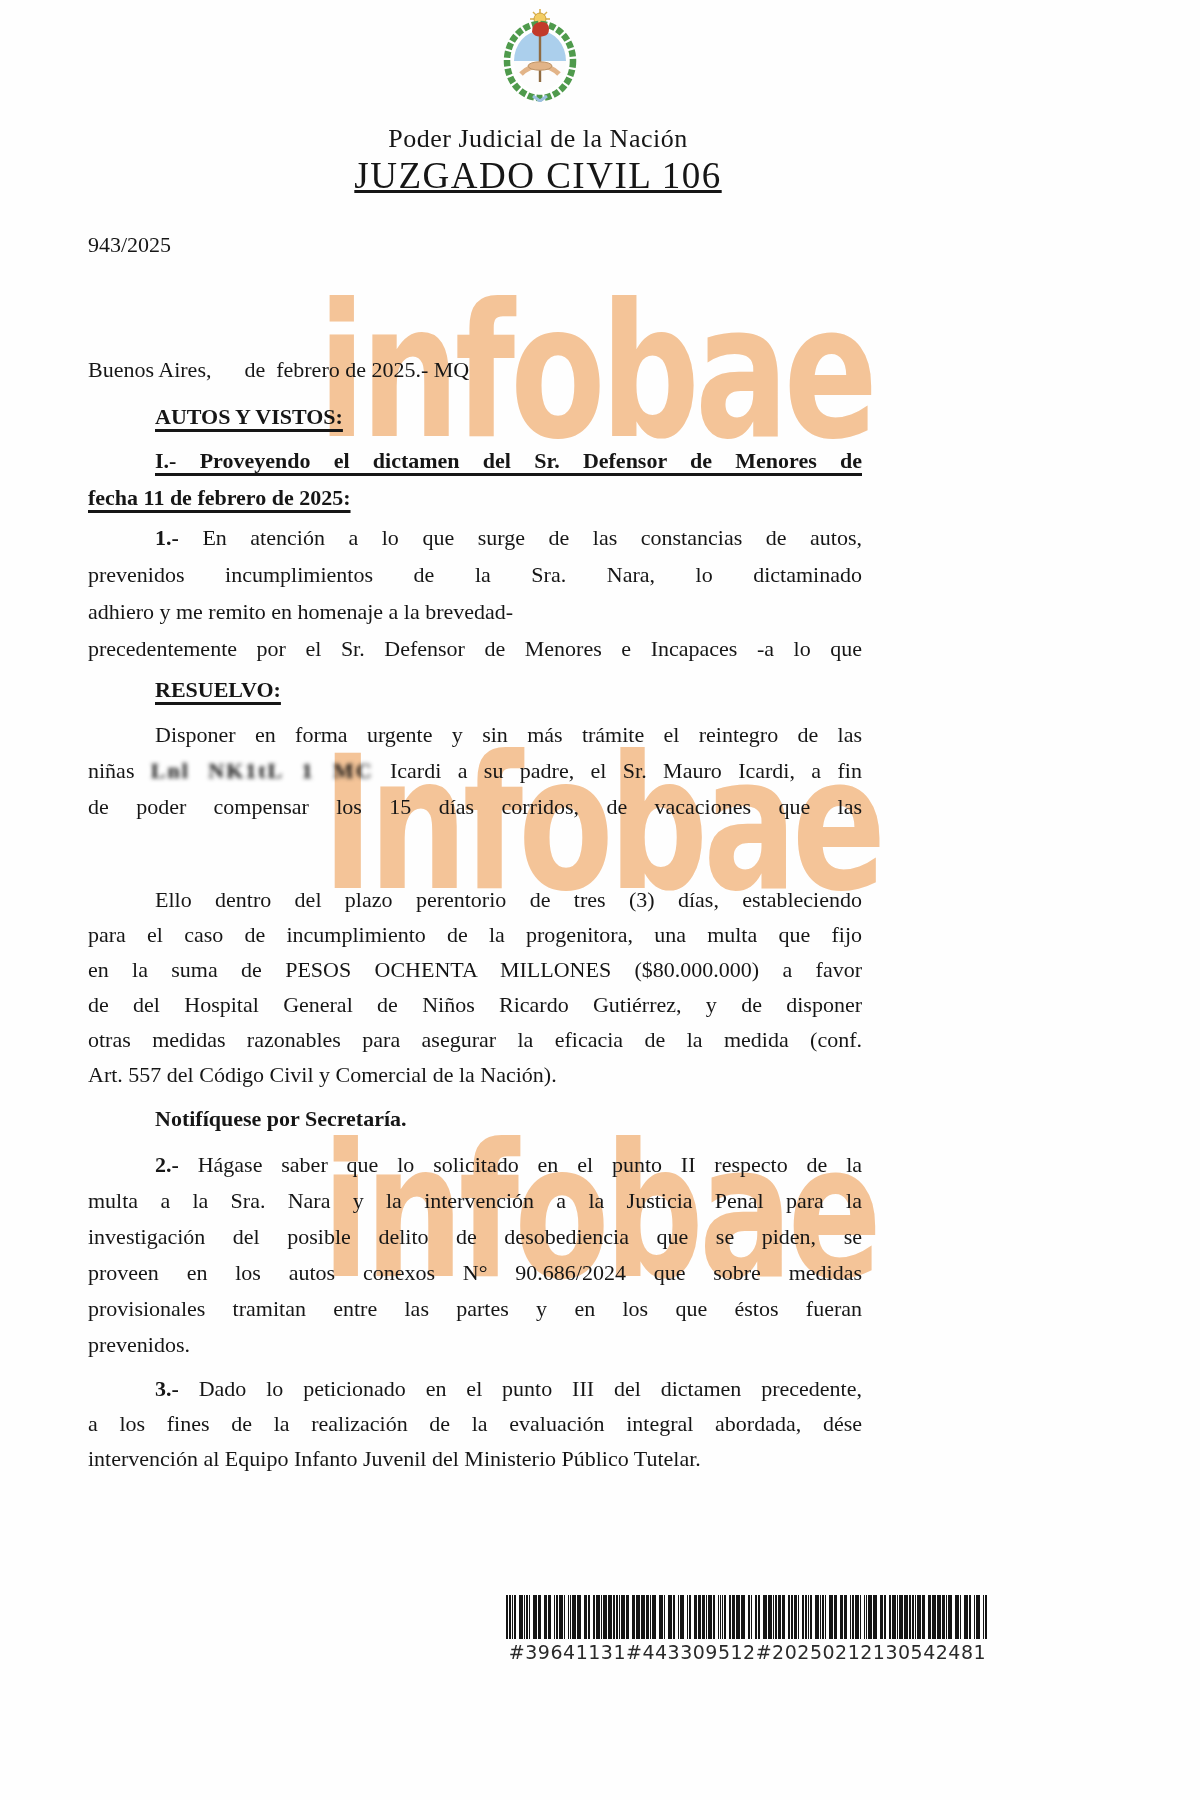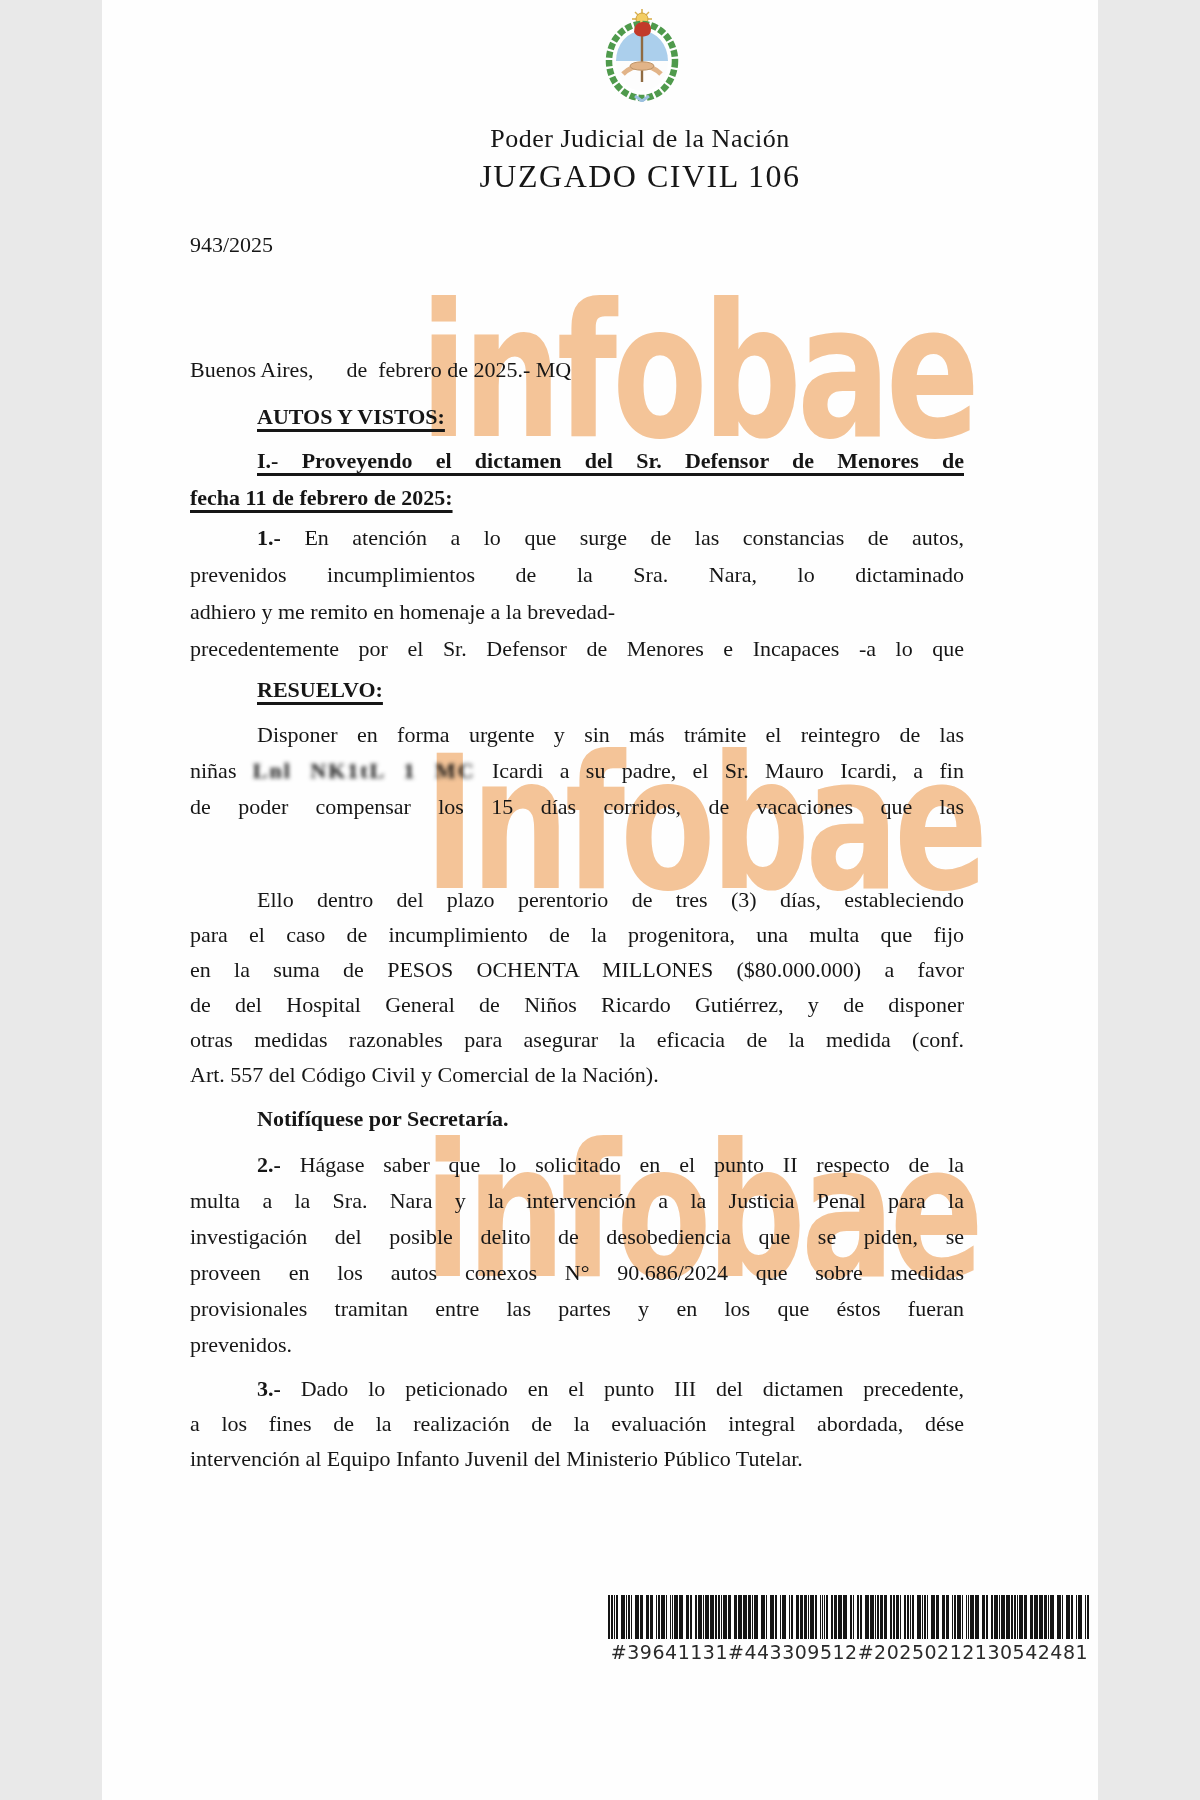--- a/index.html
+++ b/index.html
@@ -1,26 +1,26 @@
 <!DOCTYPE html>
 <html><head>
 <meta charset="utf-8">
 <style>
   html,body { margin:0; padding:0; background:#e9e9e9; }
   .page {
-    position:relative; width:996px; height:1800px; margin:0 auto;
+    position:relative; width:1200px; height:1800px; margin:0 auto;
     background:#fefefe; overflow:hidden;
     font-family:"Liberation Serif", serif; color:#161616;
   }
   
   .emblem { position:absolute; left:495px; top:6px; width:90px; height:96px; z-index:2; }
   .title1 { position:absolute; top:124px; left:138px; width:800px; text-align:center;
             font-size:26px; line-height:30px; z-index:2; letter-spacing:0.5px; }
   .title2 { position:absolute; top:158px; left:138px; width:800px; text-align:center;
-            font-size:32px; line-height:36px; z-index:2; letter-spacing:1.5px; }
+            font-size:37px; line-height:36px; z-index:2; letter-spacing:1.5px;text-decoration:underline; }
   
   .wm { position:absolute; z-index:1; font-family:"DejaVu Sans", sans-serif;
         font-weight:bold; font-size:185px; line-height:1; letter-spacing:-0.035em;
         transform:scaleX(0.75); transform-origin:left top; white-space:nowrap;
         user-select:none; }
   .wm1 { left:318px; top:280px; }
   .wm2 { left:322px; top:732px; }
   .wm3 { left:322px; top:1120px; }
   
   .block { position:absolute; left:88px; width:774px; z-index:2;

